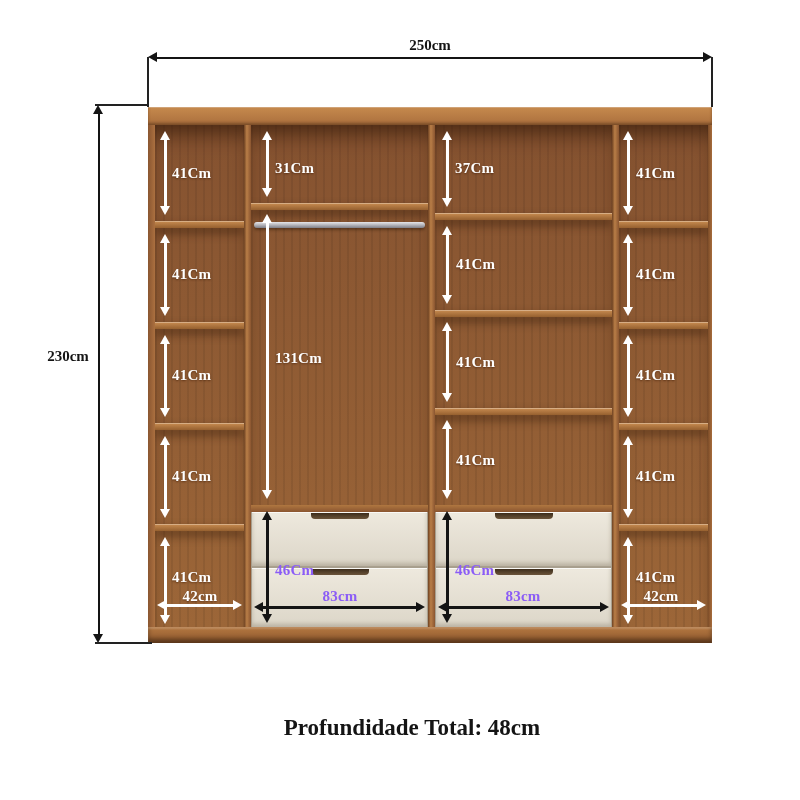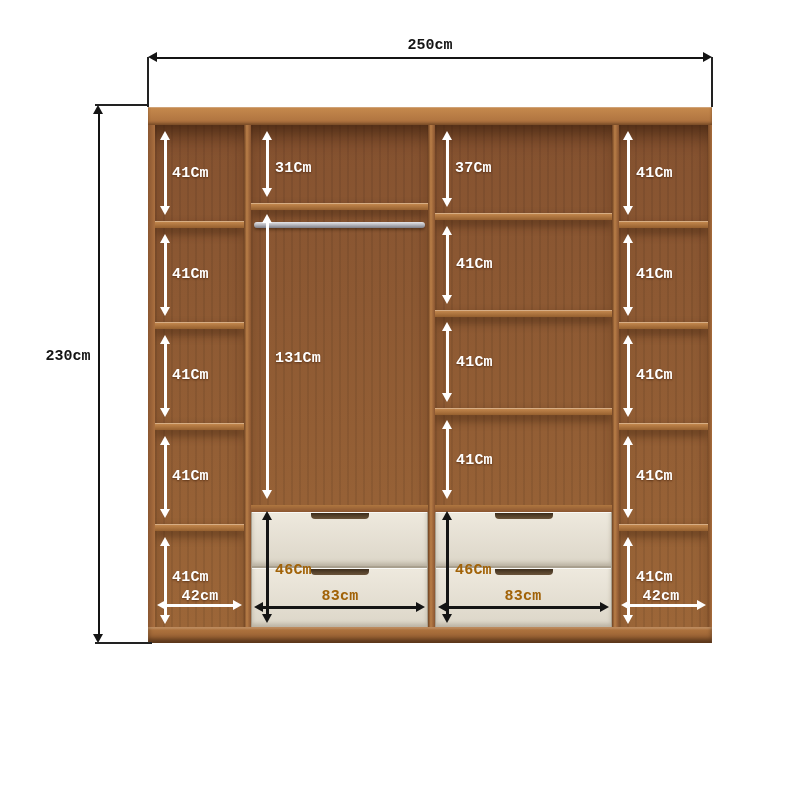--- a/index.html
+++ b/index.html
@@ -1,18 +1,18 @@
 <!DOCTYPE html>
 <html><head>
 <meta charset="utf-8">
 <style>
   html,body { margin:0; padding:0; background:#fff; }
   .stage {
     position:relative; width:800px; height:800px; background:#ffffff;
-    font-family:Liberation Mono, monospace; overflow:hidden;
+    font-family:Liberation Serif, serif; overflow:hidden;
   }
 
   
   .wardrobe { position:absolute; left:148px; top:107px; width:564px; height:536px; background:#8a5630; }
   .top-panel {
     position:absolute; left:0; top:0; right:0; height:18px;
     background:linear-gradient(#c68a4d,#aa6f3d),
                repeating-linear-gradient(180deg, rgba(255,255,255,.05) 0 2px, transparent 2px 5px);
     background-blend-mode:normal;
     box-shadow:inset 0 -2px 3px rgba(60,30,10,.45), inset 0 1px 0 rgba(255,255,255,.25);
@@ -81,21 +81,21 @@
     border-left:9px solid var(--c); }
   .black { --c:#141414; }
   .thin  { --sw:2px; }
   .ext { position:absolute; background:#222; }
 
   
   .lbl { position:absolute; font-weight:bold; font-size:15px; color:#fff;
     text-shadow:0 1px 2px rgba(60,25,5,.6); transform:translateY(-50%);
     white-space:nowrap; letter-spacing:.2px; }
   .lbl.center { transform:translate(-50%,-50%); }
-  .lbl.dark { color:#a16207; text-shadow:none; }
+  .lbl.dark { color:#8b5cf6; text-shadow:none; }
   .dim-label { position:absolute; font-weight:bold; font-size:15px; color:#141414;
     transform:translate(-50%,-50%); white-space:nowrap; }
   .footer-label { position:absolute; font-weight:bold; font-size:23px; color:#141414;
     transform:translate(-50%,-50%); white-space:nowrap; }
 </style>
 </head>
 <body>
 
 <div class="stage">
 
@@ -210,14 +210,15 @@
   <div class="varr" style="left:623px; top:436px; height:82px;"></div>
   <div class="varr" style="left:623px; top:537px; height:87px;"></div>
   <div class="lbl" style="left:636px; top:173px;">41Cm</div>
   <div class="lbl" style="left:636px; top:274px;">41Cm</div>
   <div class="lbl" style="left:636px; top:375px;">41Cm</div>
   <div class="lbl" style="left:636px; top:476px;">41Cm</div>
   <div class="lbl" style="left:636px; top:577px;">41Cm</div>
   <div class="lbl center" style="left:661px; top:596px;">42cm</div>
   <div class="harr" style="left:621px; top:600px; width:85px;"></div>
 
+  <div class="footer-label" style="left:412px; top:728px;">Profundidade Total: 48cm</div>
 
 </div>
 
 </body></html>

